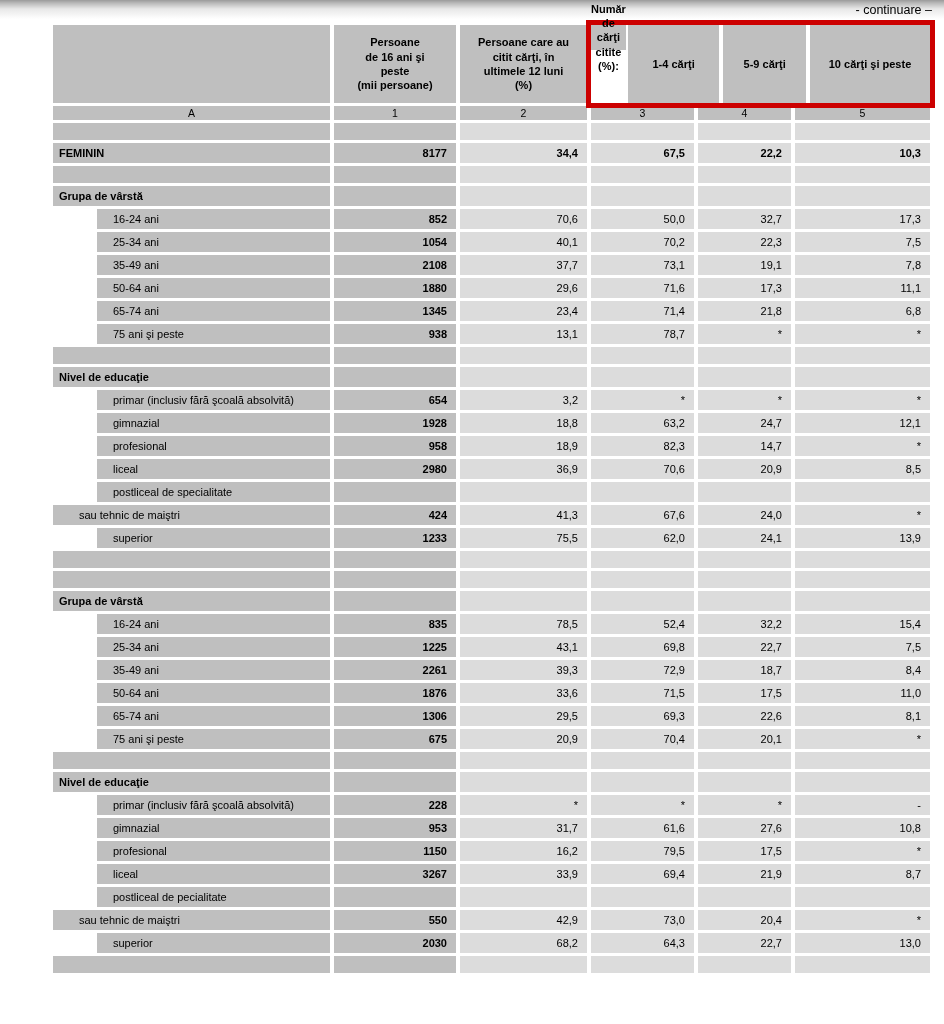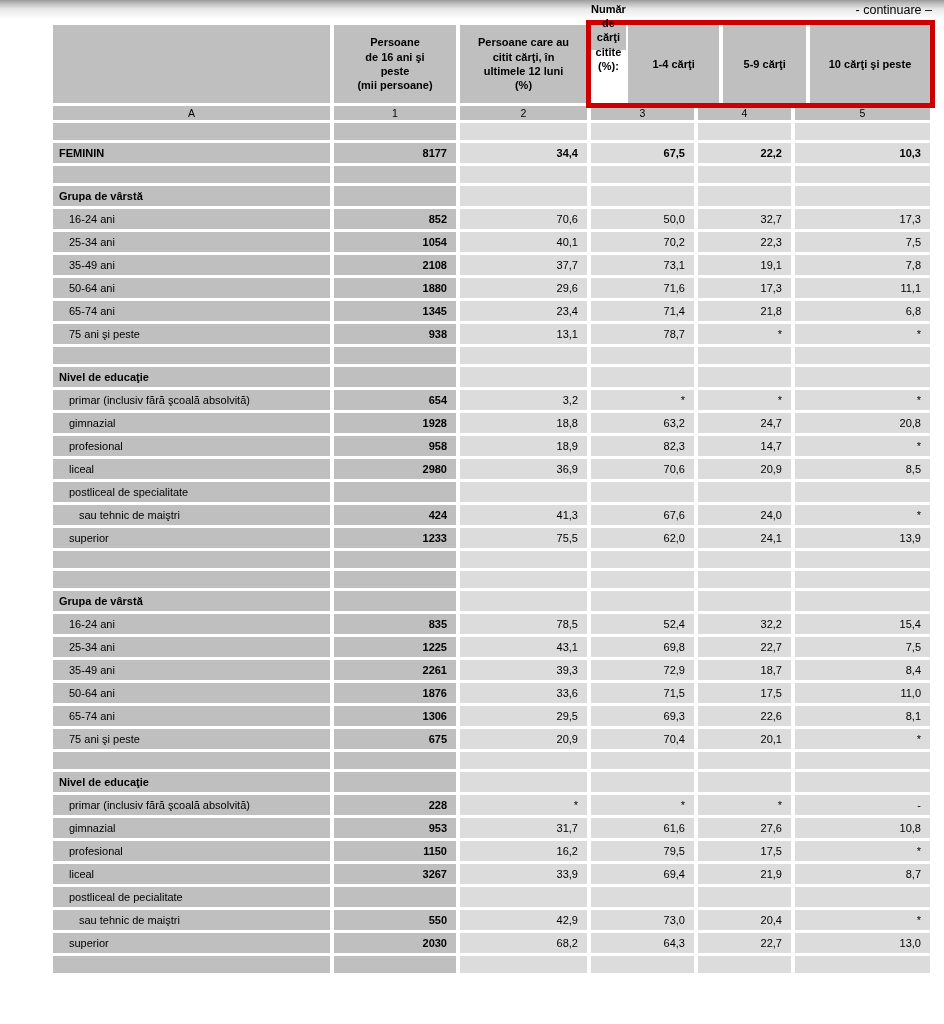--- a/index.html
+++ b/index.html
@@ -49,21 +49,21 @@
     font-size:10.5px;
   }
   
   #rows-container{display:flex;flex-direction:column;gap:3px;margin-top:3px;}
   .body-row{height:20px;}
   .body-row.spacer{height:17px;}
   .label-cell{
     display:flex;align-items:center;font-size:11px;padding-left:6px;
     white-space:nowrap;overflow:hidden;
   }
-  .label-cell.ind1{padding-left:16px;}
+  .label-cell.ind1{padding-left:16px;margin-left:44px;}
   .label-cell.ind2{padding-left:26px;}
   .value-cell{
     display:flex;align-items:center;justify-content:flex-end;
     font-size:11px;padding-right:9px;
   }
   .bold{font-weight:bold;}
 </style>
 </head>
 <body>
 
@@ -206,21 +206,21 @@
         <div class="cell value-cell light">*</div>
         <div class="cell value-cell light">*</div>
         <div class="cell value-cell light">*</div>
       </div>
       <div class="grid-row body-row">
         <div class="cell label-cell ind1">gimnazial</div>
         <div class="cell value-cell bold">1928</div>
         <div class="cell value-cell light">18,8</div>
         <div class="cell value-cell light">63,2</div>
         <div class="cell value-cell light">24,7</div>
-        <div class="cell value-cell light">20,8</div>
+        <div class="cell value-cell light">12,1</div>
       </div>
       <div class="grid-row body-row">
         <div class="cell label-cell ind1">profesional</div>
         <div class="cell value-cell bold">958</div>
         <div class="cell value-cell light">18,9</div>
         <div class="cell value-cell light">82,3</div>
         <div class="cell value-cell light">14,7</div>
         <div class="cell value-cell light">*</div>
       </div>
       <div class="grid-row body-row">

